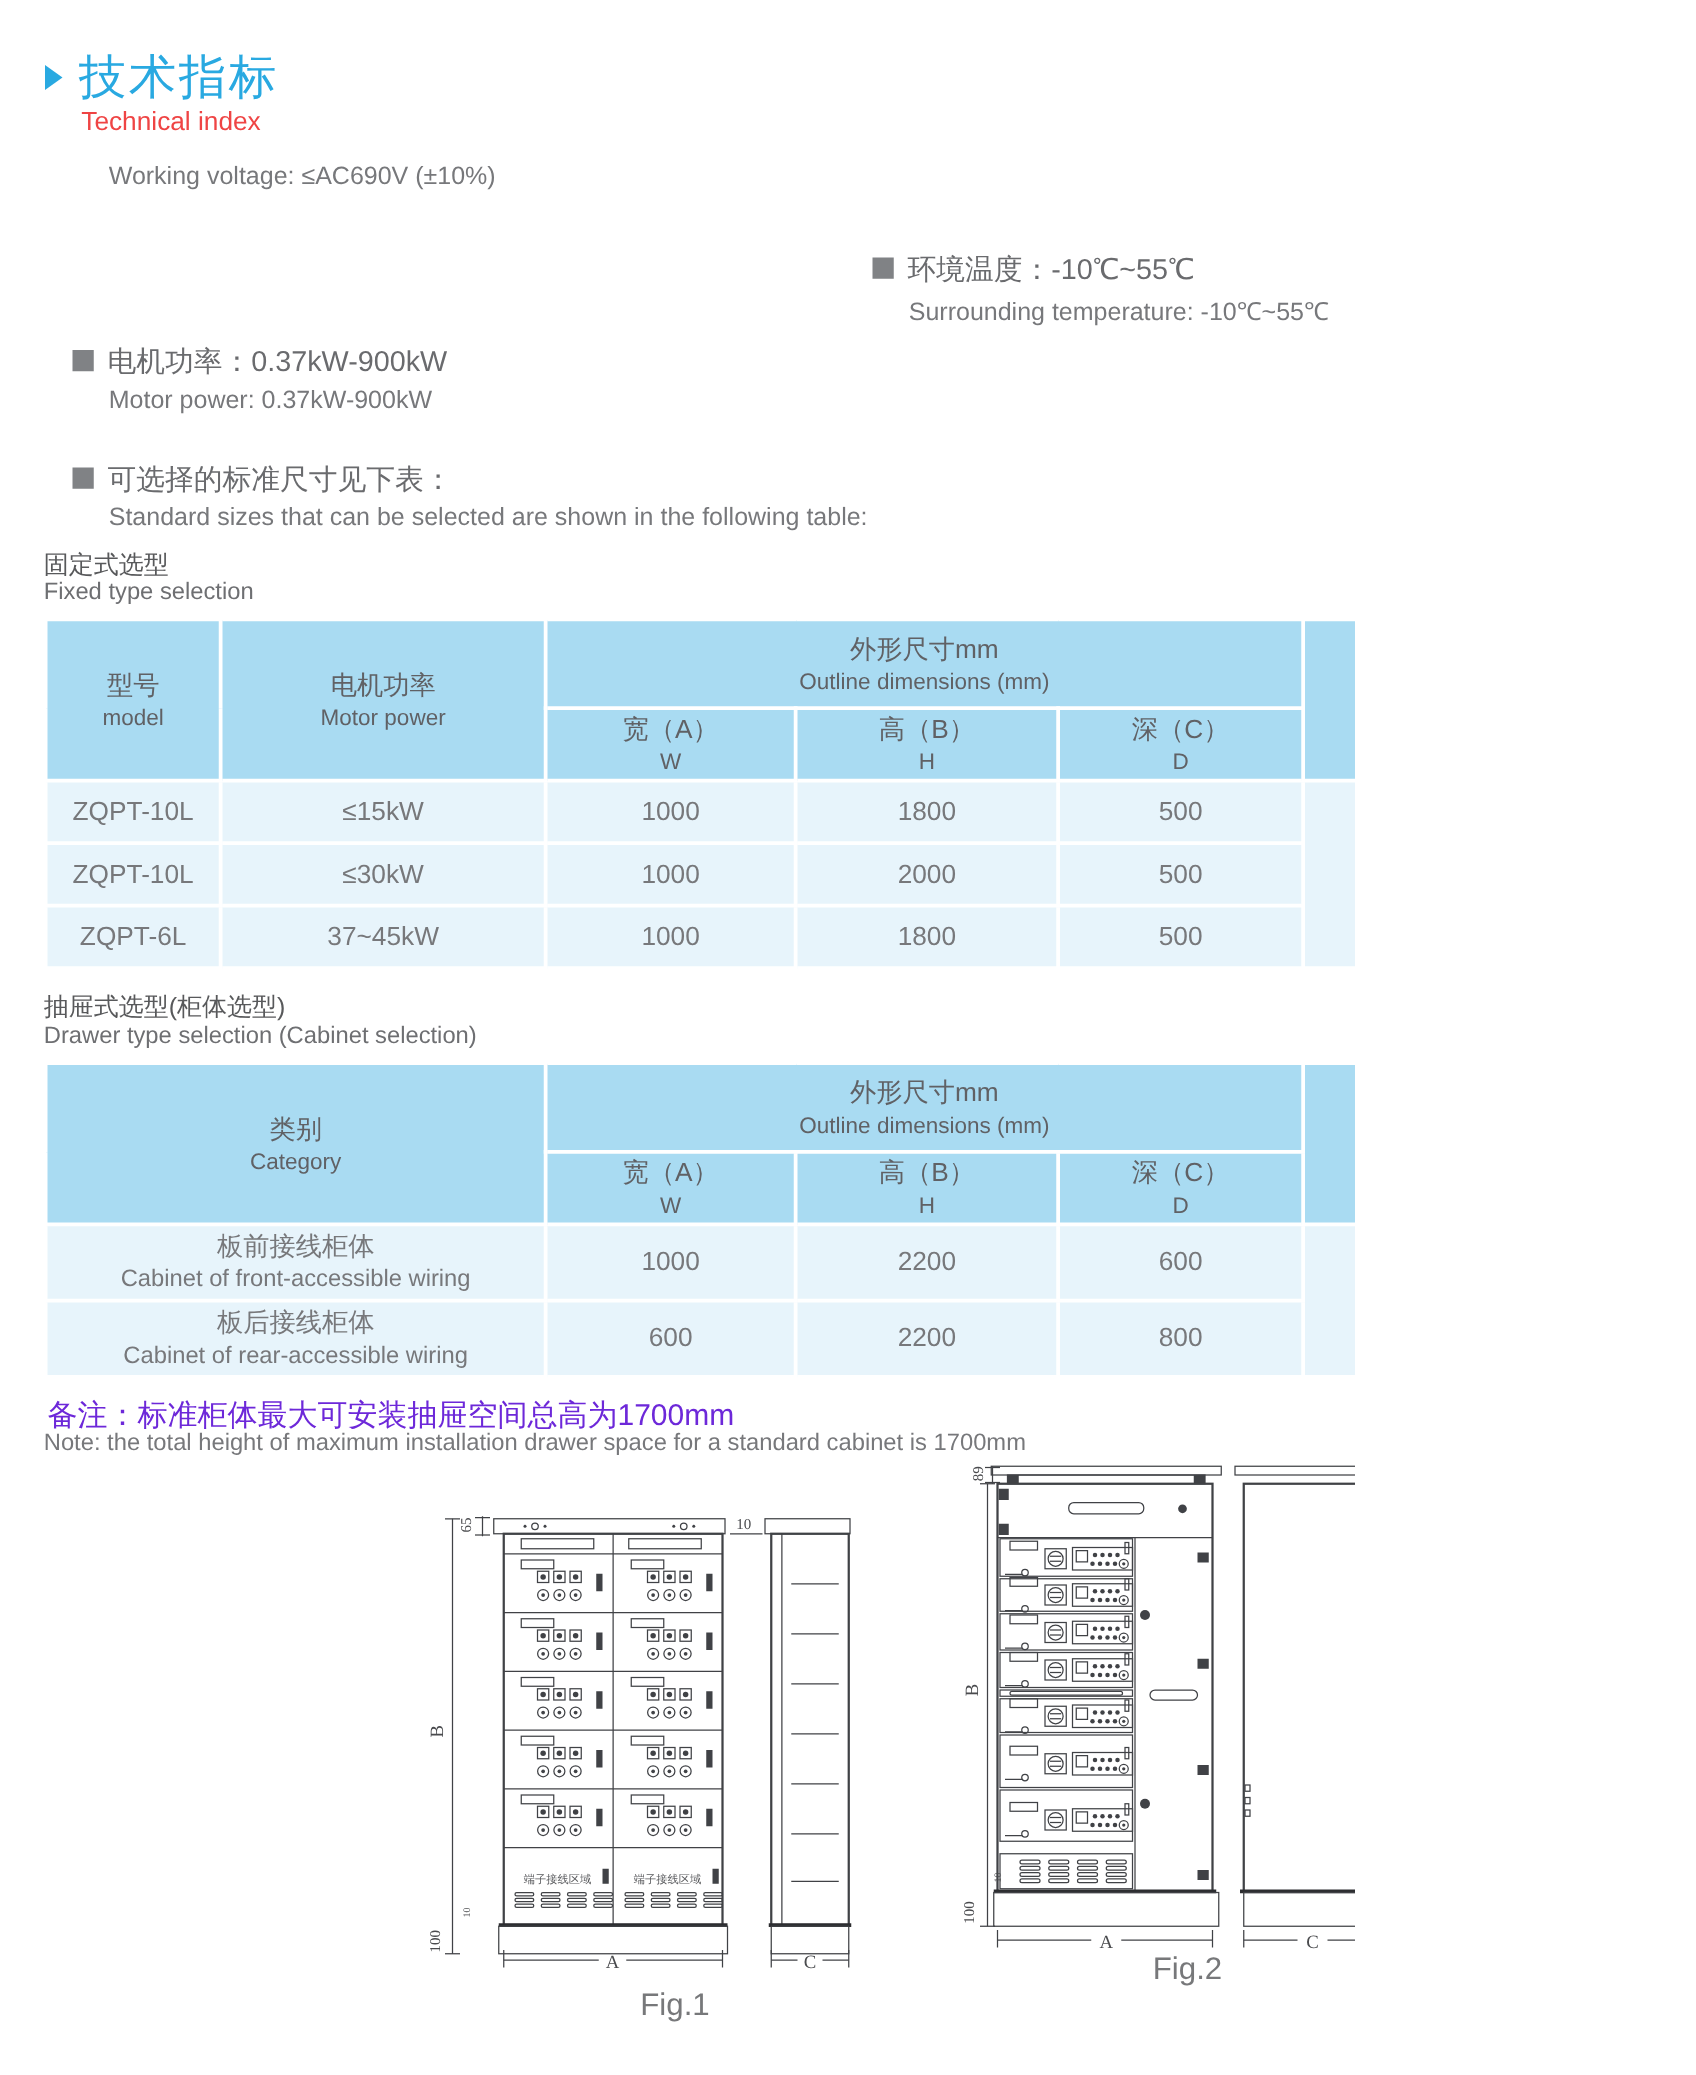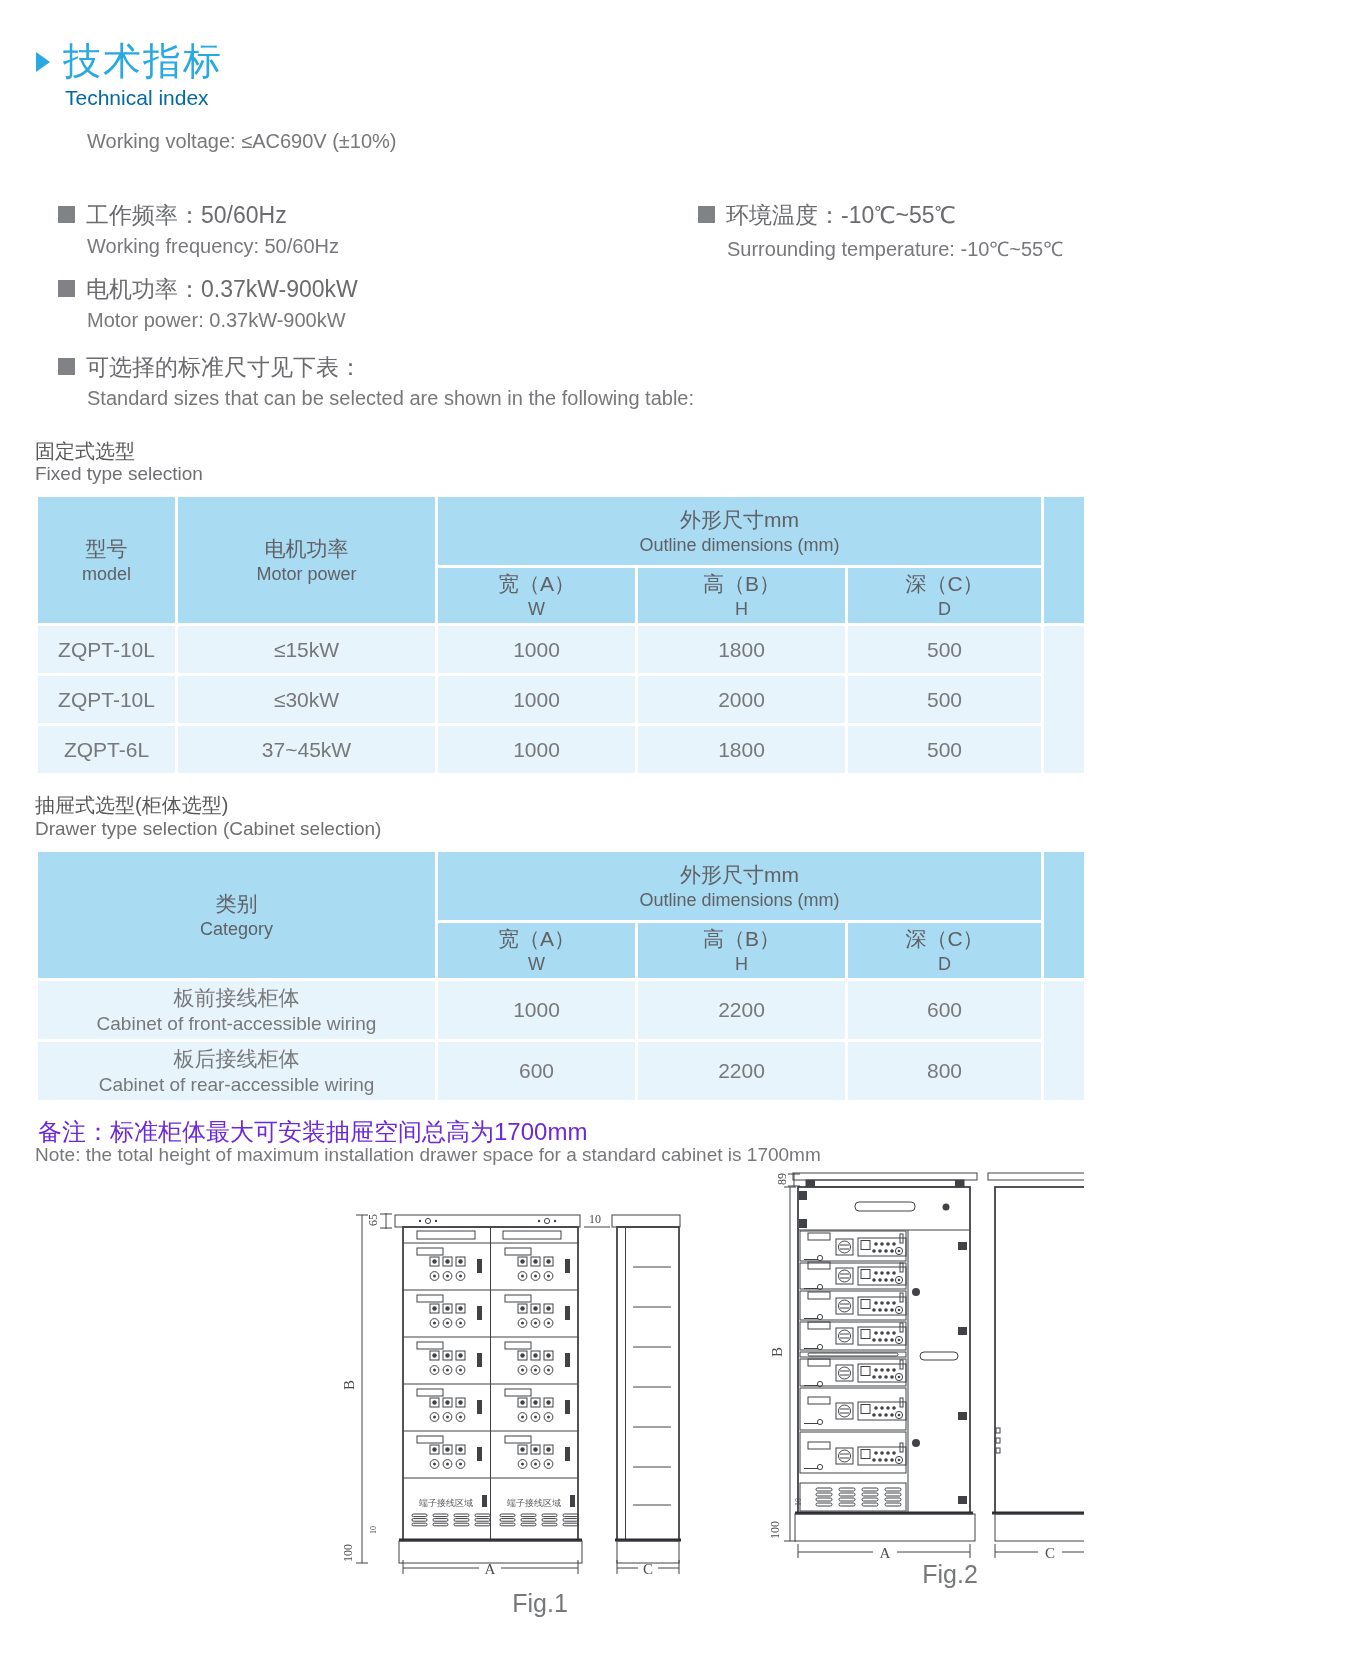--- a/index.html
+++ b/index.html
@@ -3,21 +3,21 @@
 <meta charset="utf-8">
 <style>
   html,body{margin:0;padding:0;background:#fff;}
   .page{position:relative;width:1084px;height:1660px;background:#ffffff;overflow:hidden;
         font-family:"Liberation Sans",sans-serif;color:#6e6f72;}
   .abs{position:absolute;}
   
   .title-tri{width:0;height:0;border-left:14px solid #29a9e1;border-top:10px solid transparent;
              border-bottom:10px solid transparent;}
   .title-zh{font-size:38px;color:#29a9e1;letter-spacing:2px;}
-  .title-en{font-size:21px;color:#0369a1;}
+  .title-en{font-size:21px;color:#ef4444;}
   
   .spec .zh{font-size:23px;color:#6a6b6e;white-space:nowrap;}
   .spec .en{font-size:20px;color:#77787b;margin-left:29px;margin-top:4px;white-space:nowrap;}
   .bullet{display:inline-block;width:17px;height:17px;background:#808285;margin-right:11px;}
   
   .sec-zh{font-size:20px;color:#58595b;}
   .sec-en{font-size:19px;color:#6e6f72;}
   
   table.spec-table{border-collapse:collapse;table-layout:fixed;}
   table.spec-table td{border:3px solid #ffffff;text-align:center;vertical-align:middle;padding:0;}
@@ -48,29 +48,25 @@
 
 <div class="page">
 
   <div class="abs title-tri" style="left:36px;top:52px;"></div>
   <div class="abs title-zh" style="left:63px;top:36px;">技术指标</div>
   <div class="abs title-en" style="left:65px;top:86px;">Technical index</div>
 
   <div class="abs spec" style="left:58px;top:126px;">
     <div class="en">Working voltage: ≤AC690V (±10%)</div>
   </div>
-  <div class="abs spec" style="left:58px;top:200px;">
-    <div class="zh"><span class="bullet"></span><span>工作频率：50/60Hz</span></div>
-    <div class="en">Working frequency: 50/60Hz</div>
-  </div>
   <div class="abs spec" style="left:58px;top:274px;">
     <div class="zh"><span class="bullet"></span><span>电机功率：0.37kW-900kW</span></div>
     <div class="en">Motor power: 0.37kW-900kW</div>
   </div>
-  <div class="abs spec" style="left:58px;top:352px;">
+  <div class="abs spec" style="left:58px;top:368px;">
     <div class="zh"><span class="bullet"></span><span>可选择的标准尺寸见下表：</span></div>
     <div class="en">Standard sizes that can be selected are shown in the following table:</div>
   </div>
 
   <div class="abs spec" style="left:698px;top:200px;">
     <div class="zh"><span class="bullet"></span><span>环境温度：-10℃~55℃</span></div>
     <div class="en">Surrounding temperature: -10℃~55℃</div>
   </div>
 
   <div class="abs sec-zh" style="left:35px;top:438px;">固定式选型</div>

